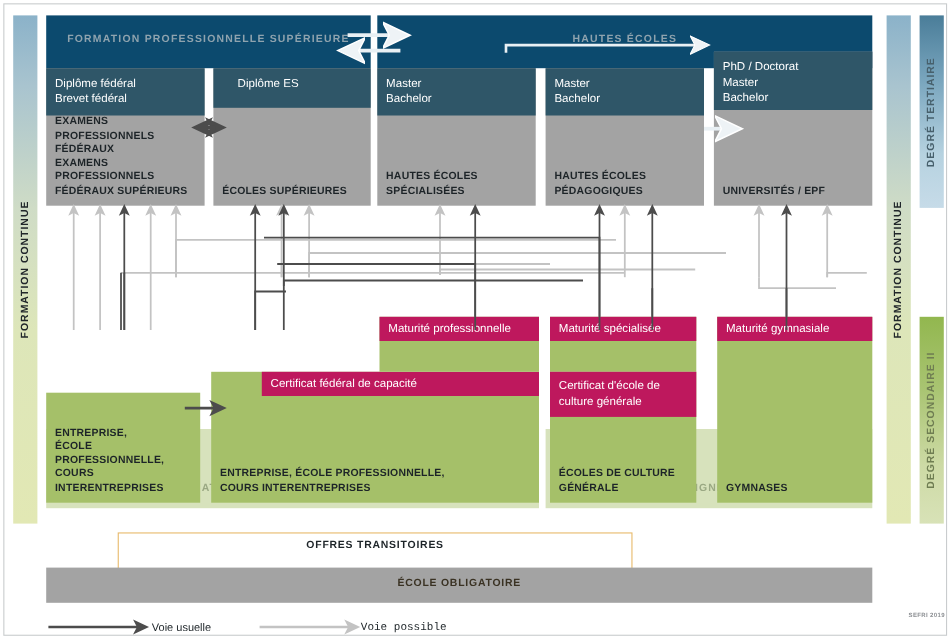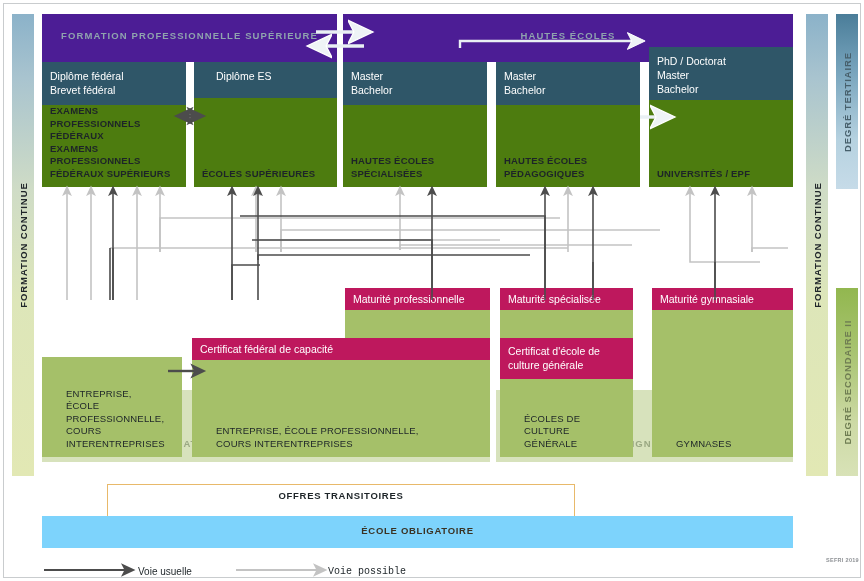--- a/index.html
+++ b/index.html
@@ -22,46 +22,46 @@
     background:linear-gradient(to bottom,#8bb2c9 0%,#a9c4cf 14%,#cfdcc6 38%,#dde6b9 62%,#e2e8b4 100%);}
   .rail-fc-left .vtxt,.rail-fc-right .vtxt{color:#20262a;}
   .rail-tert{left:836px;top:14px;width:22px;height:175px;
     background:linear-gradient(to bottom,#4a7d99 0%,#7ba7bf 35%,#b6d2e0 72%,#c6dbe8 100%);}
   .rail-tert .vtxt{color:#47606c;}
   .rail-sec{left:836px;top:288px;width:22px;height:188px;
     background:linear-gradient(to bottom,#92b74f 0%,#a9c472 35%,#cddaa5 72%,#d8e2b7 100%);}
   .rail-sec .vtxt{color:#6f7d52;}
 
   
-  .banner{position:absolute;background:#4c1d95;color:#8fa3ae;font-size:9.5px;
+  .banner{position:absolute;background:#0c4a6e;color:#8fa3ae;font-size:9.5px;
           letter-spacing:1.1px;font-weight:bold;text-align:center;padding-top:16px;}
 
   
-  .tcol{position:absolute;background:#4d7c0f;}
+  .tcol{position:absolute;background:#a3a3a3;}
   .tcol .head{background:#2f5668;color:#ffffff;font-size:10.5px;line-height:14px;
               padding:7px 8px 8px 8px;}
   .tcol .foot{position:absolute;left:8px;right:6px;bottom:7px;color:#1d2428;
               font-size:9.5px;line-height:12.5px;font-weight:bold;letter-spacing:.2px;}
 
   
   .gcol{position:absolute;background:#a5c069;}
   .gcol .head{background:#be185d;color:#ffffff;font-size:10.5px;line-height:14px;
               padding:6px 8px 7px 8px;}
-  .gcol .foot{position:absolute;left:24px;right:6px;bottom:7px;color:#1d2428;
-              font-size:9.5px;line-height:12.5px;font-weight:normal;letter-spacing:.2px;margin-top:48px;}
+  .gcol .foot{position:absolute;left:8px;right:6px;bottom:7px;color:#1d2428;
+              font-size:9.5px;line-height:12.5px;font-weight:bold;letter-spacing:.2px;margin-top:48px;}
 
   
   .gband{position:absolute;background:#d7e2bc;color:#9aa883;font-size:9.5px;
          letter-spacing:1px;font-weight:bold;text-align:center;padding-top:8px;}
 
   
   .transit{position:absolute;background:#ffffff;border:1px solid #e8b96a;
            color:#1d2428;font-size:9.5px;font-weight:bold;letter-spacing:.7px;
            text-align:center;line-height:22px;}
-  .oblig{position:absolute;background:#7dd3fc;color:#3a3223;font-size:9.5px;
+  .oblig{position:absolute;background:#a3a3a3;color:#3a3223;font-size:9.5px;
          font-weight:bold;letter-spacing:.7px;text-align:center;line-height:30px;}
 
   
   .legend-txt{position:absolute;font-size:10px;color:#1d2428;}
   .credit{position:absolute;font-size:5.5px;color:#8d9094;letter-spacing:.3px;font-weight:bold;}
 
   svg.ov{position:absolute;left:0;top:0;width:864px;height:581px;pointer-events:none;}
 </style>
 </head>
 <body>
@@ -152,21 +152,21 @@
   </div>
 
   <div class="gcol" style="left:42px;top:357px;width:140px;height:100px;">
     <div class="foot">
       <div>ENTREPRISE,</div>
       <div>ÉCOLE PROFESSIONNELLE,</div>
       <div>COURS INTERENTREPRISES</div>
     </div>
   </div>
 
-  <div class="gcol" style="left:192px;top:338px;width:298px;height:119px;">
+  <div class="gcol" style="left:192px;top:338px;width:298px;height:119px;padding-left:46px;">
     <div class="head" style="height:22px;padding-top:4px;">
       <div>Certificat fédéral de capacité</div>
     </div>
     <div class="foot">
       <div>ENTREPRISE, ÉCOLE PROFESSIONNELLE,</div>
       <div>COURS INTERENTREPRISES</div>
     </div>
   </div>
 
   <div class="gcol" style="left:345px;top:288px;width:145px;height:50px;">

